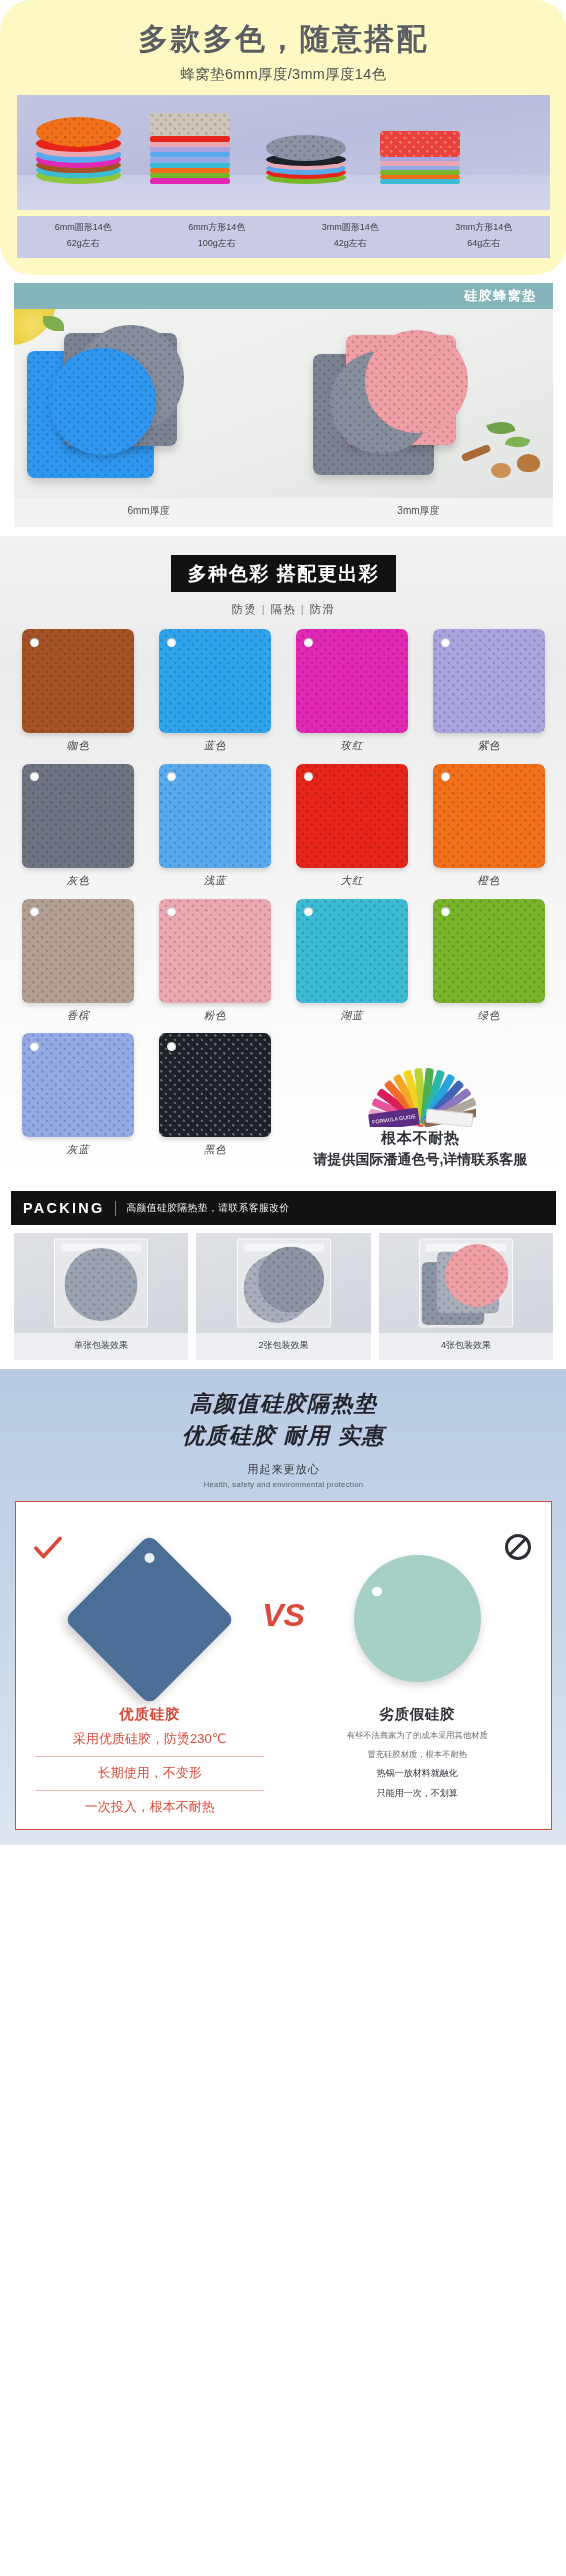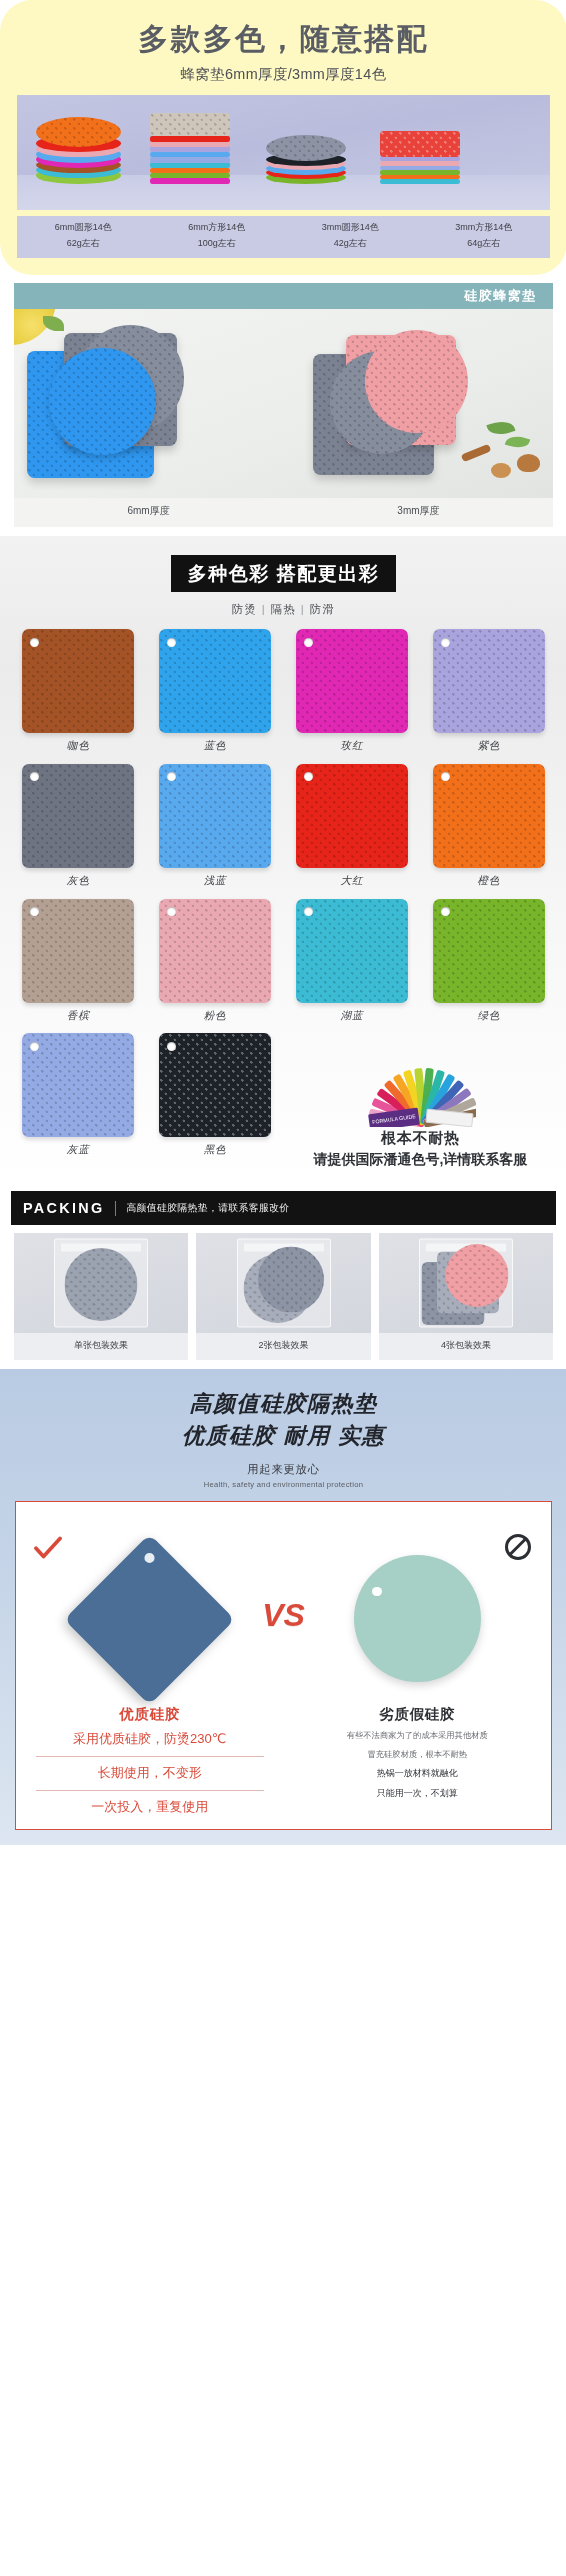--- a/index.html
+++ b/index.html
@@ -605,21 +605,21 @@
         </div>
       </div>
 
       <div class="vs-foot">
         <div class="vs-foot-col">
           <div class="vs-h-good">优质硅胶</div>
           <div class="vs-line red">采用优质硅胶，防烫230℃</div>
           <div class="vs-hr"></div>
           <div class="vs-line red">长期使用，不变形</div>
           <div class="vs-hr"></div>
-          <div class="vs-line red">一次投入，重复使用</div>
+          <div class="vs-line red">一次投入，根本不耐热</div>
         </div>
 
         <div class="vs-foot-col">
           <div class="vs-h-bad">劣质假硅胶</div>
           <div class="vs-line">有些不法商家为了的成本采用其他材质</div>
           <div class="vs-line">冒充硅胶材质，根本不耐热</div>
           <div class="vs-line dark">热锅一放材料就融化</div>
           <div class="vs-line dark">只能用一次，不划算</div>
         </div>
       </div>

